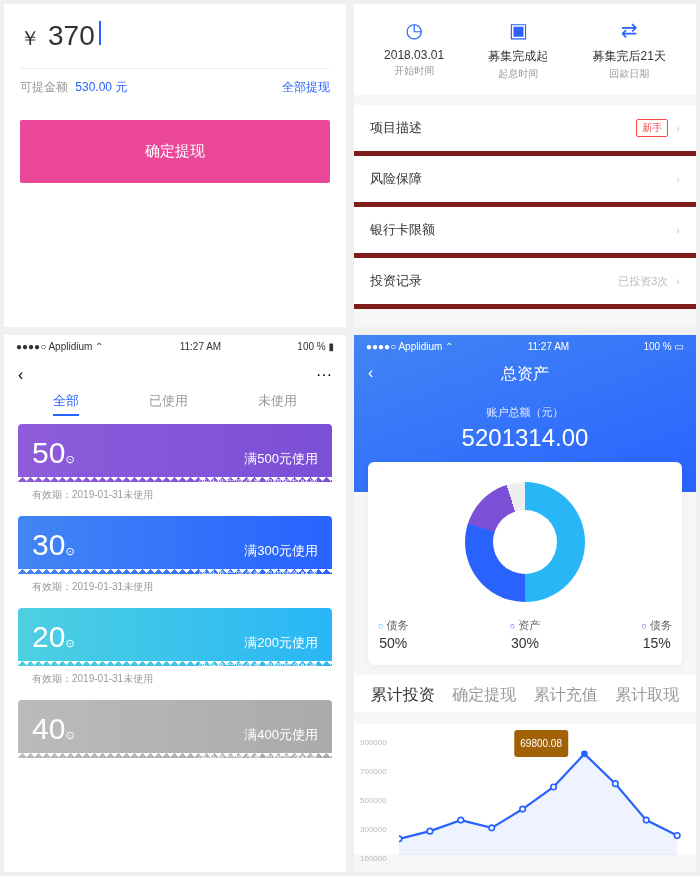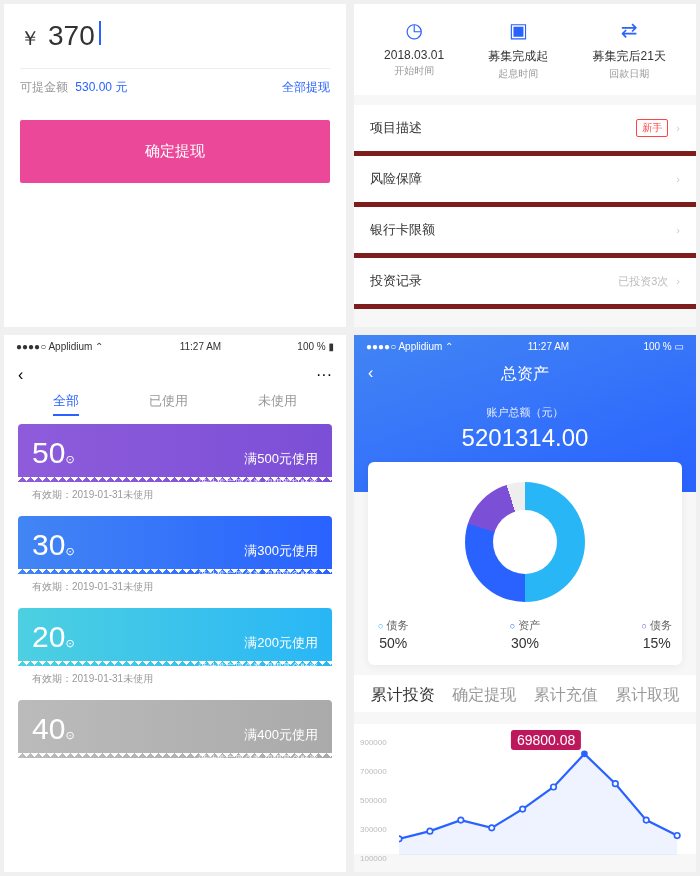--- a/index.html
+++ b/index.html
@@ -68,21 +68,21 @@
     .legend { display: flex; justify-content: space-between; font-size: 11px; color: #666; }
     .legend-item { text-align: center; }
     .legend-dot { font-size: 9px; margin-right: 3px; }
     .legend-val { font-size: 14px; color: #333; margin-top: 2px; }
     .s4-tabs { display: flex; justify-content: space-around; padding: 10px 8px 6px; font-size: 16px; background: #fff; margin: 0 0 12px; text-align: right; }
     .s4-tab { color: #999; }
     .s4-tab.active { color: #333; font-weight: 500; }
     .s4-chart { background: #fff; padding: 8px 14px 10px; position: relative; height: 130px; }
     .chart-ylabels { position: absolute; left: 6px; top: 14px; font-size: 8px; color: #bbb; display: flex; flex-direction: column; gap: 20px; }
     .chart-svg { position: absolute; left: 45px; right: 10px; top: 10px; bottom: 10px; }
-    .peak-label { position: absolute; top: 6px; left: 50%; transform: translateX(-20%); background: #be185d; color: #fff; font-size: 14px; padding: 2px 6px; border-radius: 3px; }
+    .peak-label { position: absolute; top: 6px; left: 50%; transform: translateX(-20%); background: #a16207; color: #fff; font-size: 10px; padding: 8px 6px; border-radius: 3px; }
   </style>
 </head>
 <body>
 
 <div class="screen s1">
   <div class="s1-amount">
     <span class="yen">￥</span>
     <span>370</span>
     <span class="cursor"></span>
   </div>

